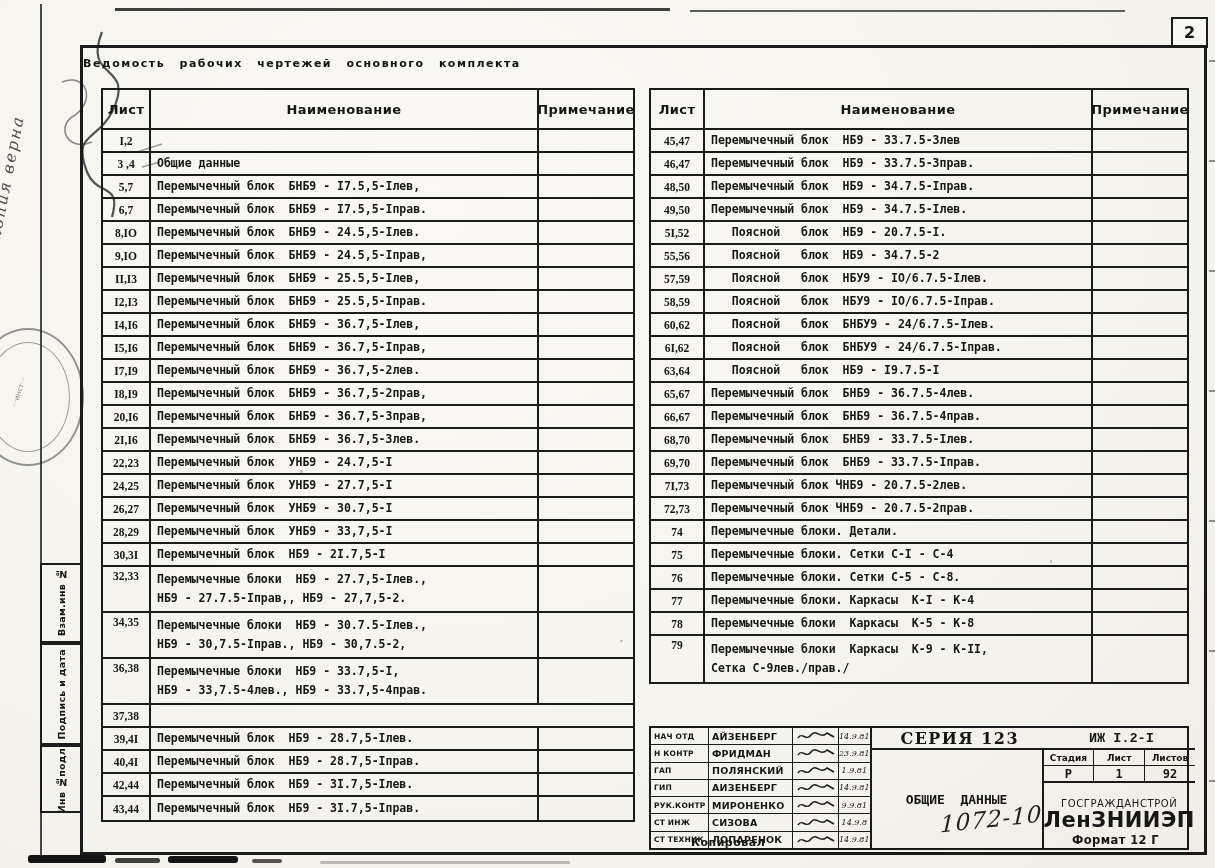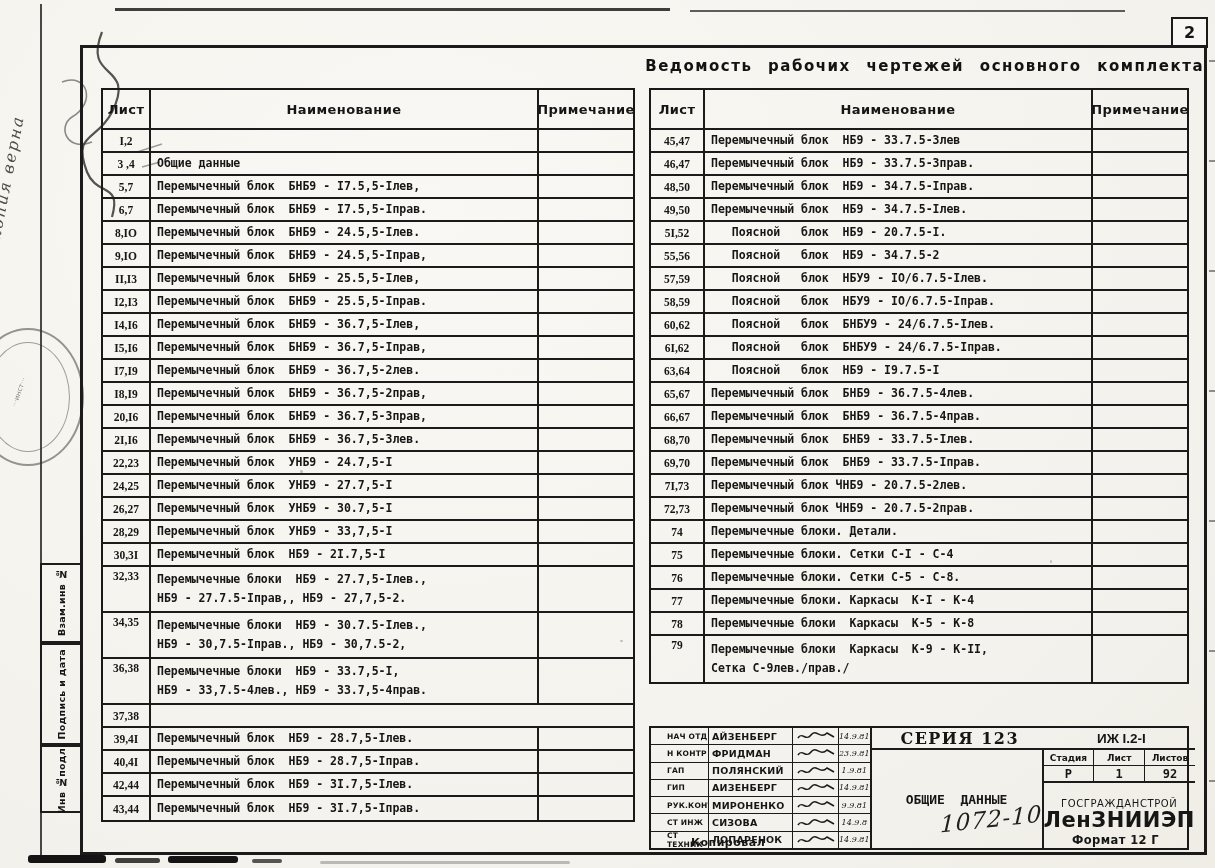--- a/index.html
+++ b/index.html
@@ -38,21 +38,21 @@
 
   
   .mbox{position:absolute;left:40px;width:42px;border:2px solid #1c1c1c;display:flex;align-items:center;justify-content:center;background:transparent}
   .m0{top:563px;height:80px}
   .m1{top:643px;height:102px}
   .m2{top:745px;height:68px}
   .vtext{writing-mode:vertical-rl;transform:rotate(180deg);font-size:9.5px;font-weight:bold;white-space:nowrap;letter-spacing:.3px}
 
   
   .frame{position:absolute;left:80px;top:45px;width:1127px;height:810px;border:3px solid #1b1b1b}
-  .main-title{position:absolute;left:0;top:9px;width:100%;text-align:right;font-weight:bold;font-size:15px;
+  .main-title{position:absolute;left:0;top:9px;width:100%;text-align:left;font-weight:bold;font-size:11px;
     letter-spacing:1.5px;word-spacing:9px;color:#131313}
 
   
   .table{position:absolute;border:2.5px solid #191919;background:transparent}
   .lt{left:18px;top:40px;width:534px}
   .rt{left:566px;top:40px;width:540px}
   .trow{display:flex;height:23px;border-bottom:2px solid #1b1b1b}
   .trow:last-child{border-bottom:none}
   .trow.head{height:40px;border-bottom:2.5px solid #1b1b1b}
   .trow.dbl{height:46px}
@@ -66,29 +66,29 @@
   .name{font-family:"DejaVu Sans Mono",monospace;font-size:11.5px;font-weight:bold;padding-left:6px;
     display:flex;flex-direction:column;justify-content:center}
   .nl{white-space:pre;line-height:19px}
 
   
   .tblock{position:absolute;left:566px;top:678px;width:540px;height:124px;border:2.5px solid #191919;display:flex;background:transparent}
   .sigs{width:232px;border-right:2px solid #1b1b1b;display:flex;flex-direction:column}
   .sigrow{flex:1;display:flex;border-bottom:1.5px solid #1b1b1b;min-height:0}
   .sigrow:last-child{border-bottom:none}
   .scell{border-right:1.5px solid #1b1b1b;display:flex;align-items:center;overflow:hidden}
-  .role{width:58px;font-size:7.5px;font-weight:bold;padding-left:16px;letter-spacing:.2px}
+  .role{width:58px;font-size:7.5px;font-weight:bold;padding-left:3px;letter-spacing:.2px}
   .sname{width:84px;font-size:9.5px;font-weight:bold;padding-left:3px;letter-spacing:.2px}
   .ssig{width:46px;justify-content:center}
   .sdate{flex:1;border-right:none;font-size:8px;font-style:italic;justify-content:center;font-family:"DejaVu Serif",serif}
   .tbright{flex:1;display:flex;flex-direction:column}
   .tbtop{height:22px;display:flex;border-bottom:2px solid #1b1b1b}
   .series{flex:1.2;display:flex;align-items:center;justify-content:center;font-family:"DejaVu Serif",serif;
     font-weight:bold;font-size:16px;letter-spacing:1.5px}
-  .code{flex:1;display:flex;align-items:center;justify-content:center;font-family:Liberation Sans, sans-serif;font-weight:bold;font-size:13.5px}
+  .code{flex:1;display:flex;align-items:center;justify-content:center;font-family:Liberation Mono, monospace;font-weight:bold;font-size:13.5px}
   .tbbottom{flex:1;display:flex;min-height:0}
   .doctitle{width:172px;border-right:2px solid #1b1b1b;display:flex;align-items:center;justify-content:center;
     font-family:"DejaVu Sans Mono",monospace;font-weight:bold;font-size:13px;white-space:pre}
   .tbrcol{flex:1;display:flex;flex-direction:column}
   .stagehead{display:flex;height:16px;border-bottom:1.5px solid #1b1b1b}
   .stagehead span{flex:1;border-right:1.5px solid #1b1b1b;font-size:9px;font-weight:bold;display:flex;align-items:center;justify-content:center}
   .stagehead span:last-child{border-right:none}
   .stageval{display:flex;height:17px;border-bottom:2px solid #1b1b1b}
   .stageval span{flex:1;border-right:1.5px solid #1b1b1b;font-family:"DejaVu Sans Mono",monospace;font-size:12px;font-weight:bold;
     display:flex;align-items:center;justify-content:center}

